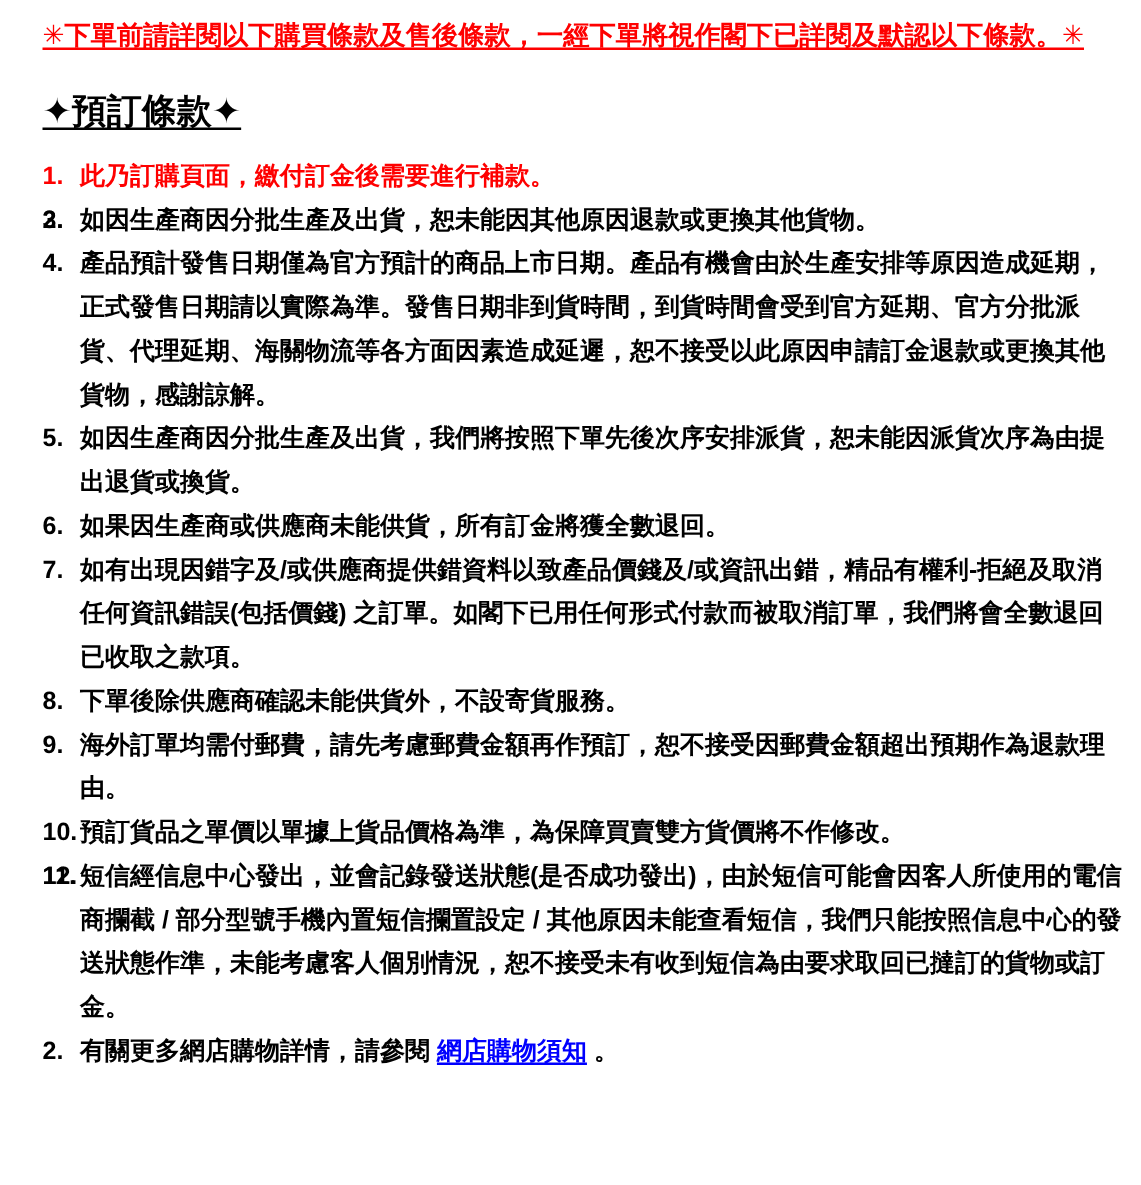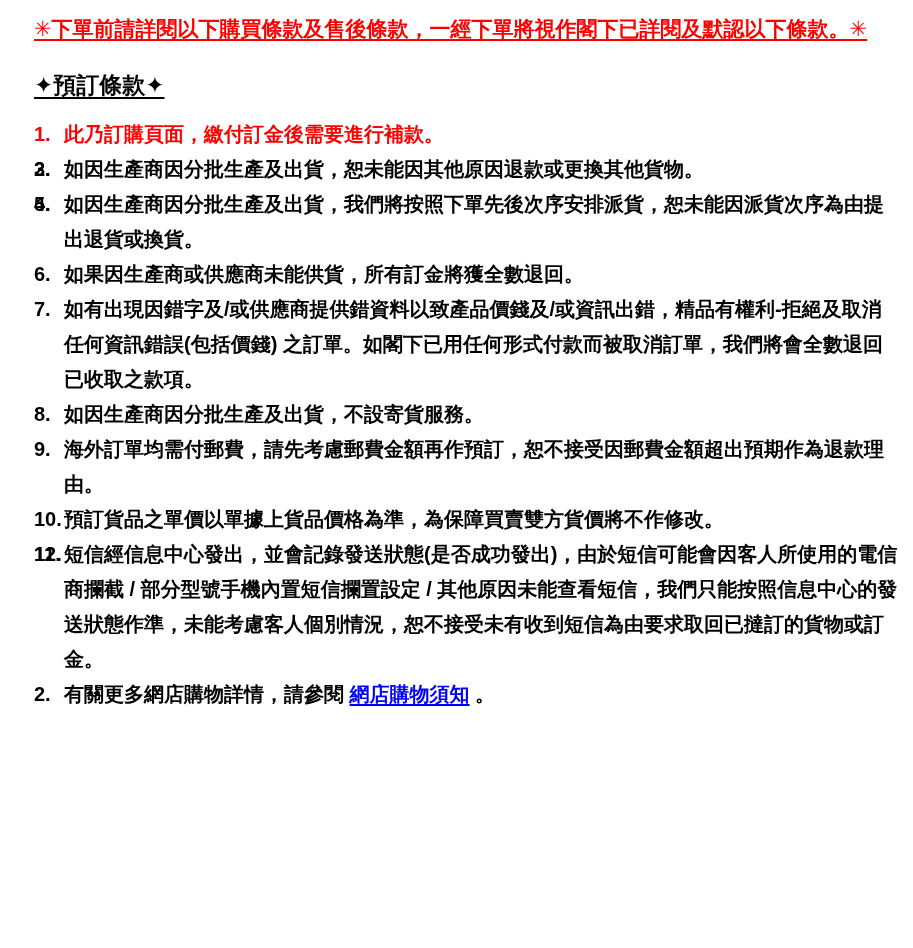--- a/index.html
+++ b/index.html
@@ -24,21 +24,21 @@
     margin: 6px 0 0 0;
     font-size: 21px;
     line-height: 1.45;
     font-weight: bold;
     color: var(--red, #fe0000);
     text-decoration: underline;
     text-underline-offset: 3px;
   }
   .section-heading {
     margin: 27px 0 0 0;
-    font-size: 23px;
+    font-size: 28px;
     line-height: 1.3;
     font-weight: bold;
     color: var(--black, #000000);
     text-decoration: underline;
     text-underline-offset: 4px;
     display: inline-block;
   }
   ol.terms-list {
     list-style: none;
     margin: 16px 0 0 0;
@@ -76,24 +76,24 @@
   <h1 class="title">✳下單前請詳閱以下購買條款及售後條款，一經下單將視作閣下已詳閱及默認以下條款。✳</h1>
 
   <div>
     <h2 class="section-heading">✦預訂條款✦</h2>
   </div>
 
   <ol class="terms-list">
       <li><span class="num red">1.</span><span><span class="red">此乃訂購頁面，繳付訂金後需要進行補款。</span></span></li>
       <li><span class="num normal">2.</span></li>
       <li><span class="num normal">3.</span><span><span class="normal">如因生產商因分批生產及出貨，恕未能因其他原因退款或更換其他貨物。</span></span></li>
-      <li><span class="num normal">4.</span></li>
+      <li><span class="num normal">4.</span><span><span class="normal">產品預計發售日期僅為官方預計的商品上市日期。產品有機會由於生產安排等原因造成延期，正式發售日期請以實際為準。發售日期非到貨時間，到貨時間會受到官方延期、官方分批派貨、代理延期、海關物流等各方面因素造成延遲，恕不接受以此原因申請訂金退款或更換其他貨物，感謝諒解。</span></span></li>
       <li><span class="num normal">5.</span><span><span class="normal">如因生產商因分批生產及出貨，我們將按照下單先後次序安排派貨，恕未能因派貨次序為由提出退貨或換貨。</span></span></li>
       <li><span class="num normal">6.</span><span><span class="normal">如果因生產商或供應商未能供貨，所有訂金將獲全數退回。</span></span></li>
       <li><span class="num normal">7.</span><span><span class="normal">如有出現因錯字及/或供應商提供錯資料以致產品價錢及/或資訊出錯，精品有權利-拒絕及取消任何資訊錯誤(包括價錢) 之訂單。如閣下已用任何形式付款而被取消訂單，我們將會全數退回已收取之款項。</span></span></li>
-      <li><span class="num normal">8.</span><span><span class="normal">如因生產商因分批生產及出貨，不設寄貨服務。</span></span></li>
+      <li><span class="num normal">8.</span><span><span class="normal">下單後除供應商確認未能供貨外，不設寄貨服務。</span></span></li>
       <li><span class="num normal">9.</span><span><span class="normal">海外訂單均需付郵費，請先考慮郵費金額再作預訂，恕不接受因郵費金額超出預期作為退款理由。</span></span></li>
       <li><span class="num normal">10.</span><span><span class="normal">預訂貨品之單價以單據上貨品價格為準，為保障買賣雙方貨價將不作修改。</span></span></li>
       <li><span class="num normal">11.</span></li>
       <li><span class="num normal">12.</span><span><span class="normal">短信經信息中心發出，並會記錄發送狀態(是否成功發出)，由於短信可能會因客人所使用的電信商攔截 / 部分型號手機內置短信攔置設定 / 其他原因未能查看短信，我們只能按照信息中心的發送狀態作準，未能考慮客人個別情況，恕不接受未有收到短信為由要求取回已撻訂的貨物或訂金。</span></span></li>
       <li><span class="num normal">2.</span><span><span class="normal">有關更多網店購物詳情，請參閱 </span><a class="link" href="#">網店購物須知</a><span class="normal"> 。</span></span></li>
     </ol>
 </div>
 
 </body></html>

